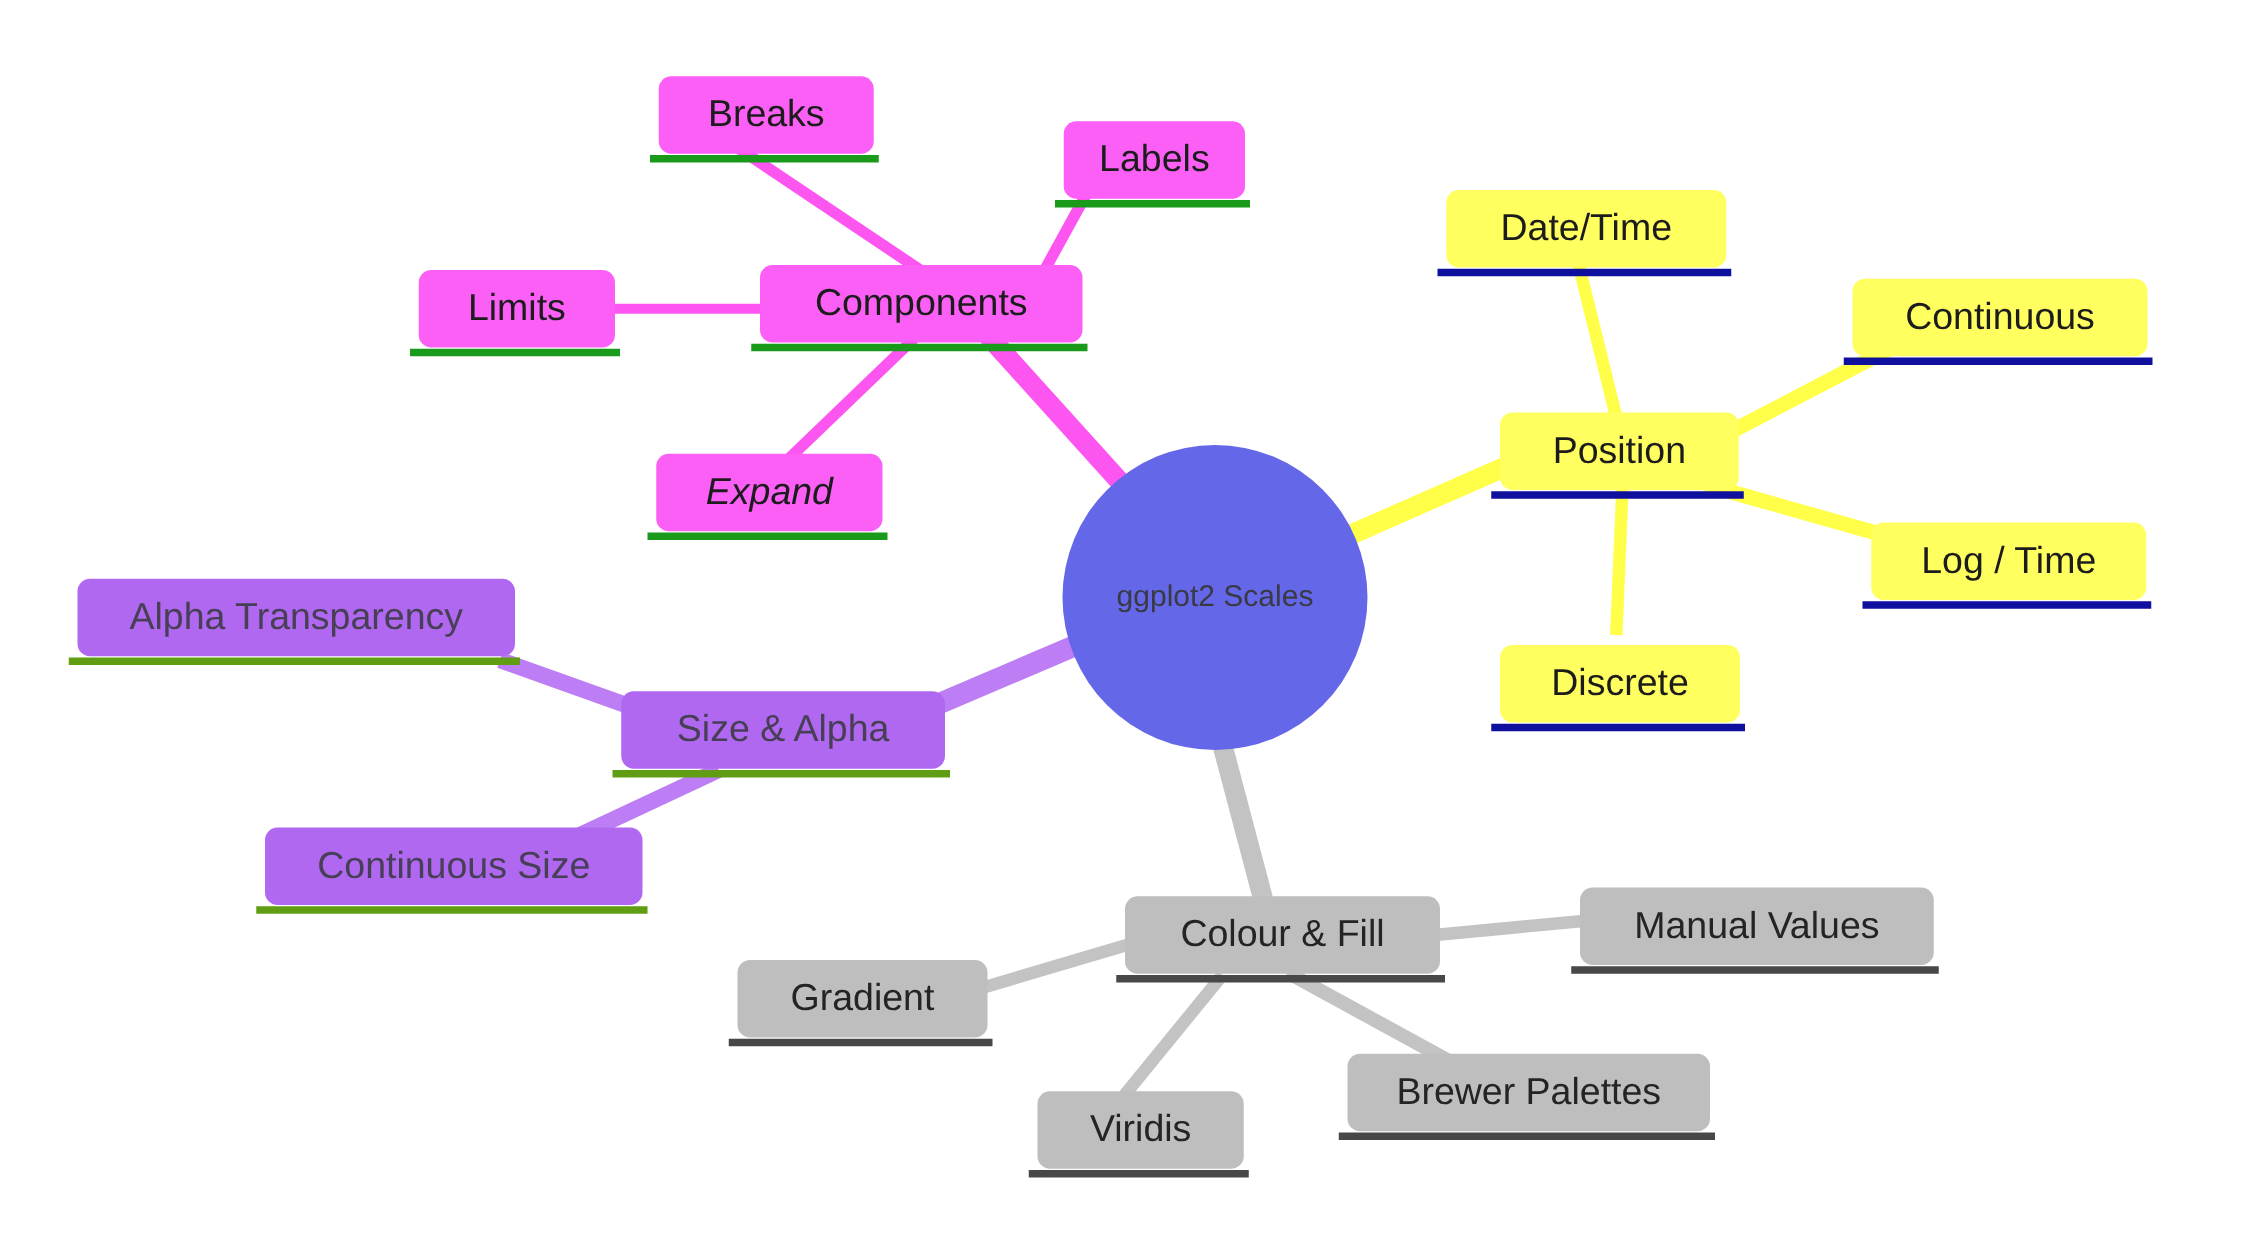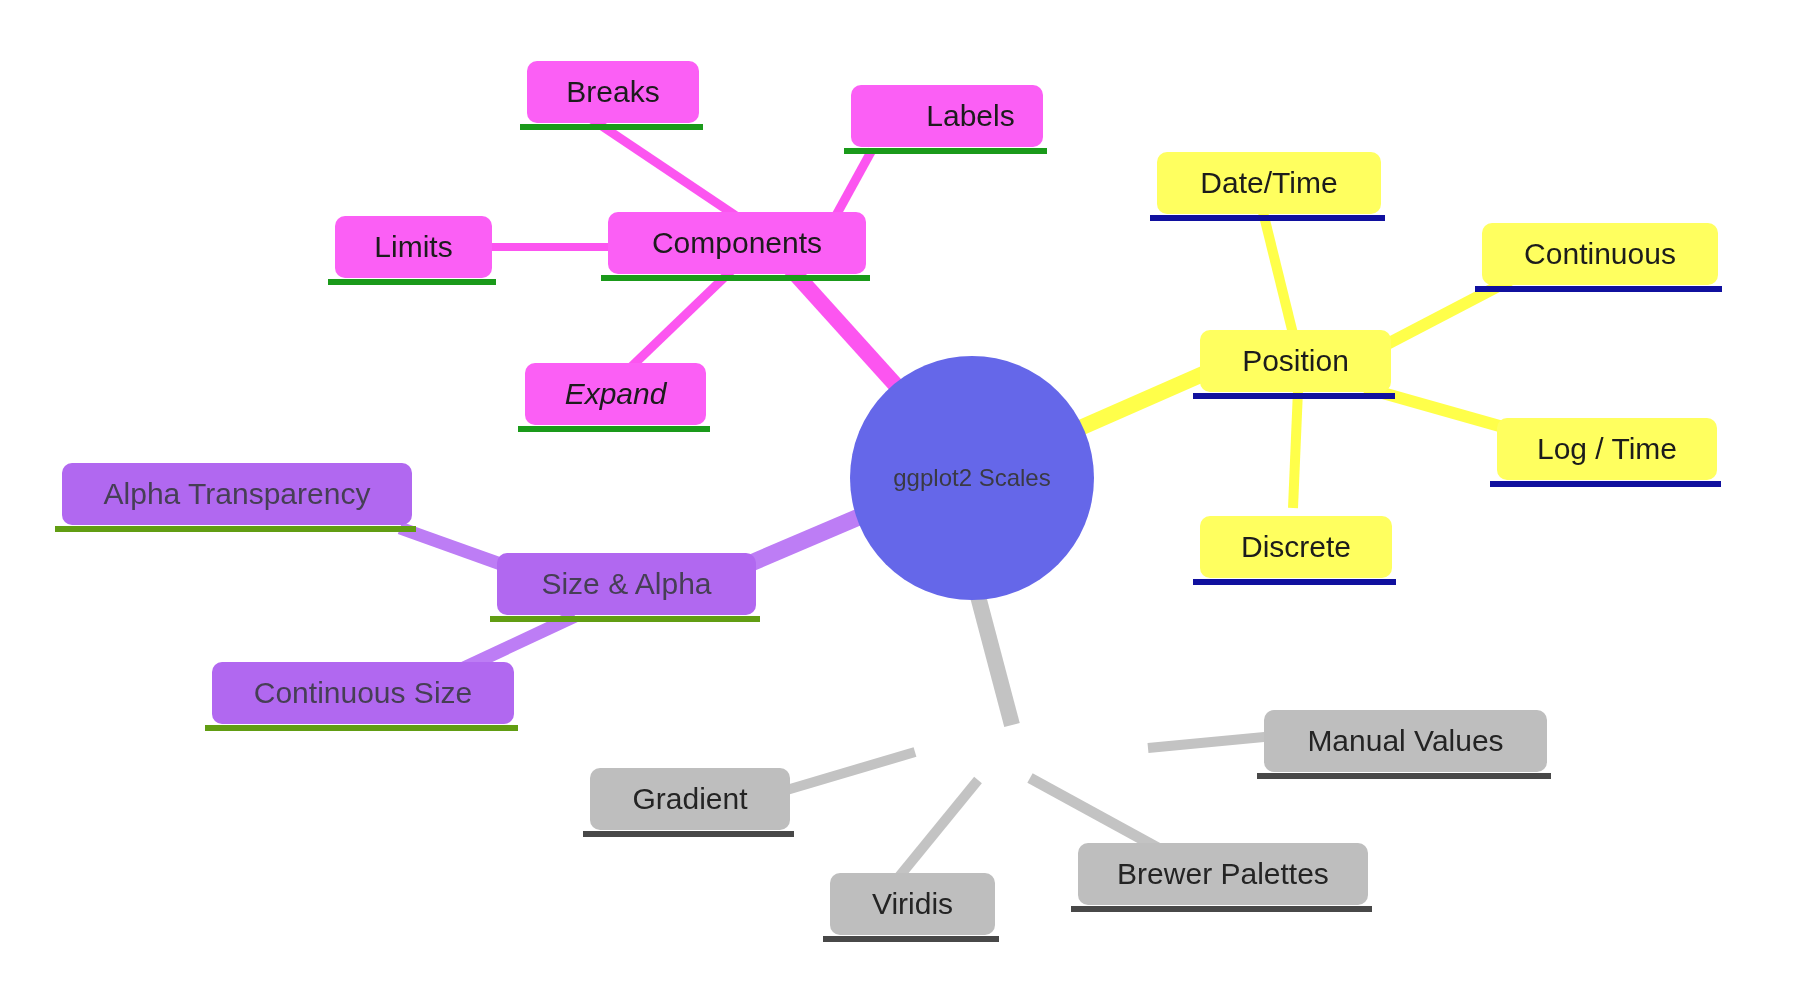--- a/index.html
+++ b/index.html
@@ -71,21 +71,21 @@
     <line class="lg" x1="780" y1="792" x2="915" y2="752" stroke-width="10"></line>
     <line class="lg" x1="1148" y1="748" x2="1275" y2="736" stroke-width="10"></line>
     <line class="lg" x1="898" y1="878" x2="978" y2="780" stroke-width="10"></line>
     <line class="lg" x1="1158" y1="848" x2="1030" y2="778" stroke-width="11"></line>
   </svg>
 
   <div class="node m" style="left:527px;top:61px;width:172px;">
     <span>Breaks</span>
     <div class="ul"></div>
   </div>
-  <div class="node m" style="left:851px;top:85px;width:145px;padding-left:47px;">
+  <div class="node m" style="left:851px;top:97px;width:145px;">
     <span>Labels</span>
     <div class="ul"></div>
   </div>
   <div class="node m" style="left:335px;top:216px;width:157px;">
     <span>Limits</span>
     <div class="ul"></div>
   </div>
   <div class="node m" style="left:608px;top:212px;width:258px;">
     <span>Components</span>
     <div class="ul"></div>
@@ -122,20 +122,24 @@
   </div>
   <div class="node p" style="left:497px;top:553px;width:259px;align-items:center;">
     <span>Size &amp; Alpha</span>
     <div class="ul"></div>
   </div>
   <div class="node p" style="left:212px;top:662px;width:302px;">
     <span>Continuous Size</span>
     <div class="ul"></div>
   </div>
 
+  <div class="node g" style="left:900px;top:717px;width:252px;">
+    <span>Colour &amp; Fill</span>
+    <div class="ul"></div>
+  </div>
   <div class="node g" style="left:1264px;top:710px;width:283px;">
     <span>Manual Values</span>
     <div class="ul"></div>
   </div>
   <div class="node g" style="left:590px;top:768px;width:200px;">
     <span>Gradient</span>
     <div class="ul"></div>
   </div>
   <div class="node g" style="left:830px;top:873px;width:165px;">
     <span>Viridis</span>

